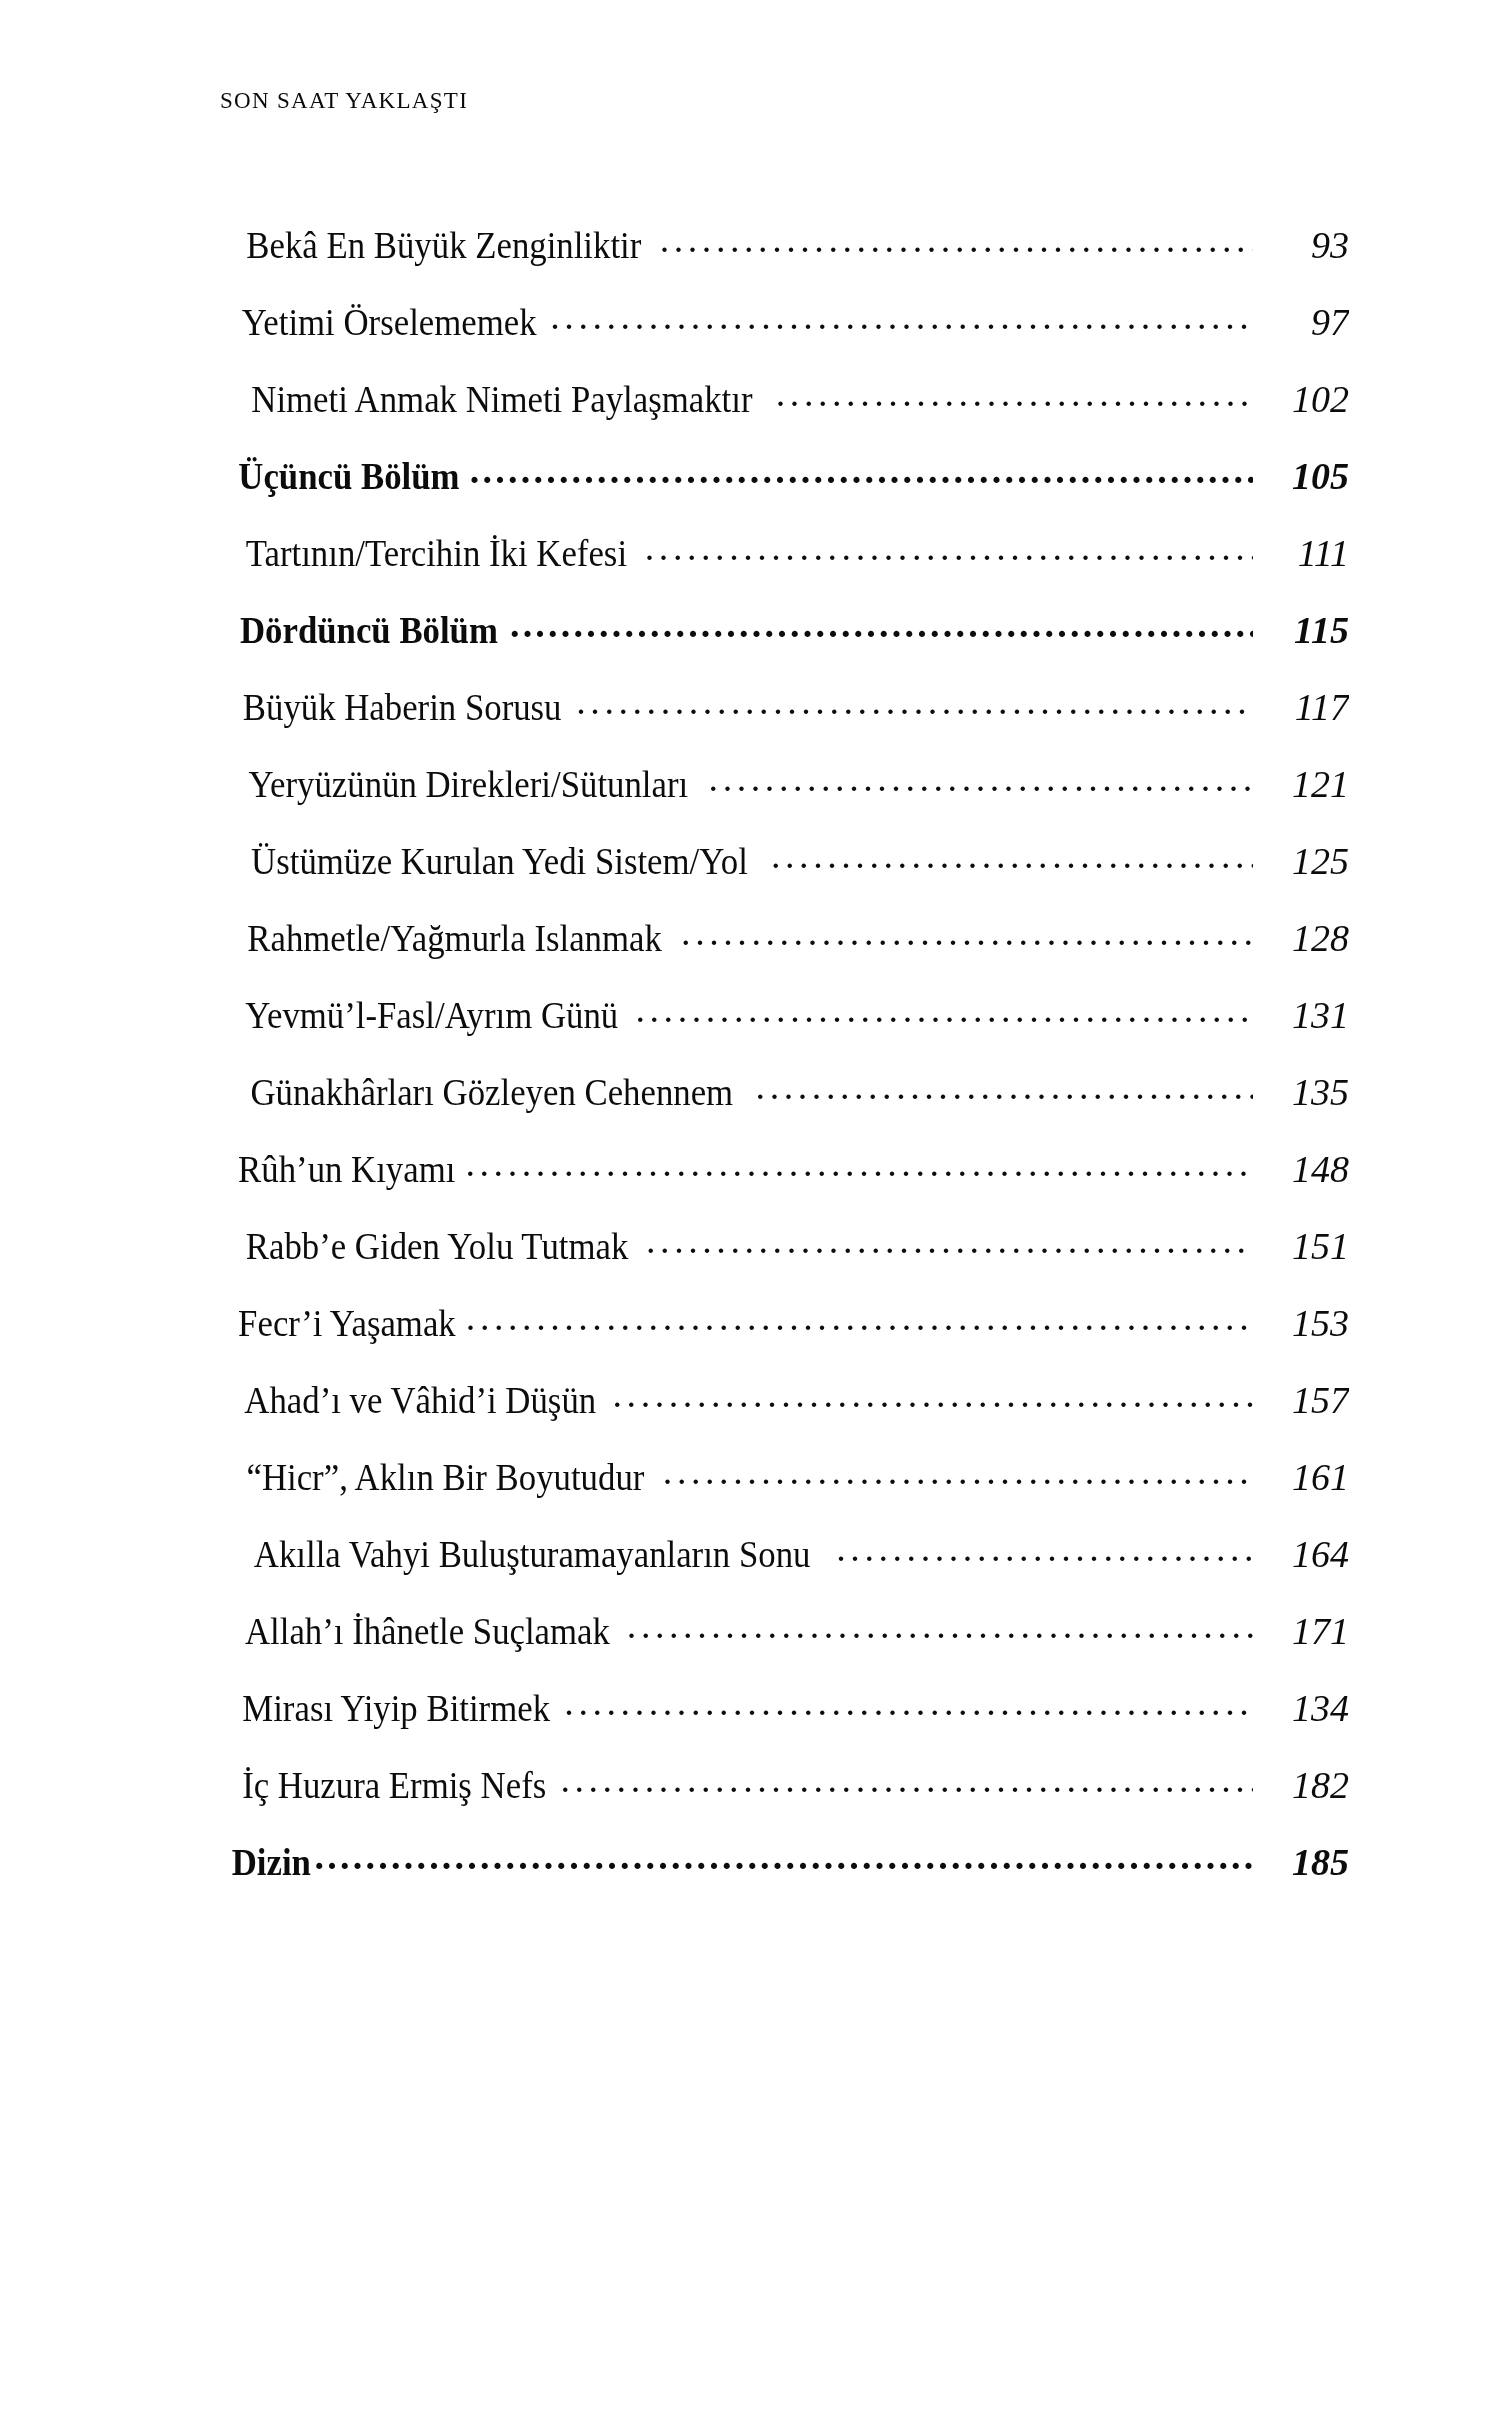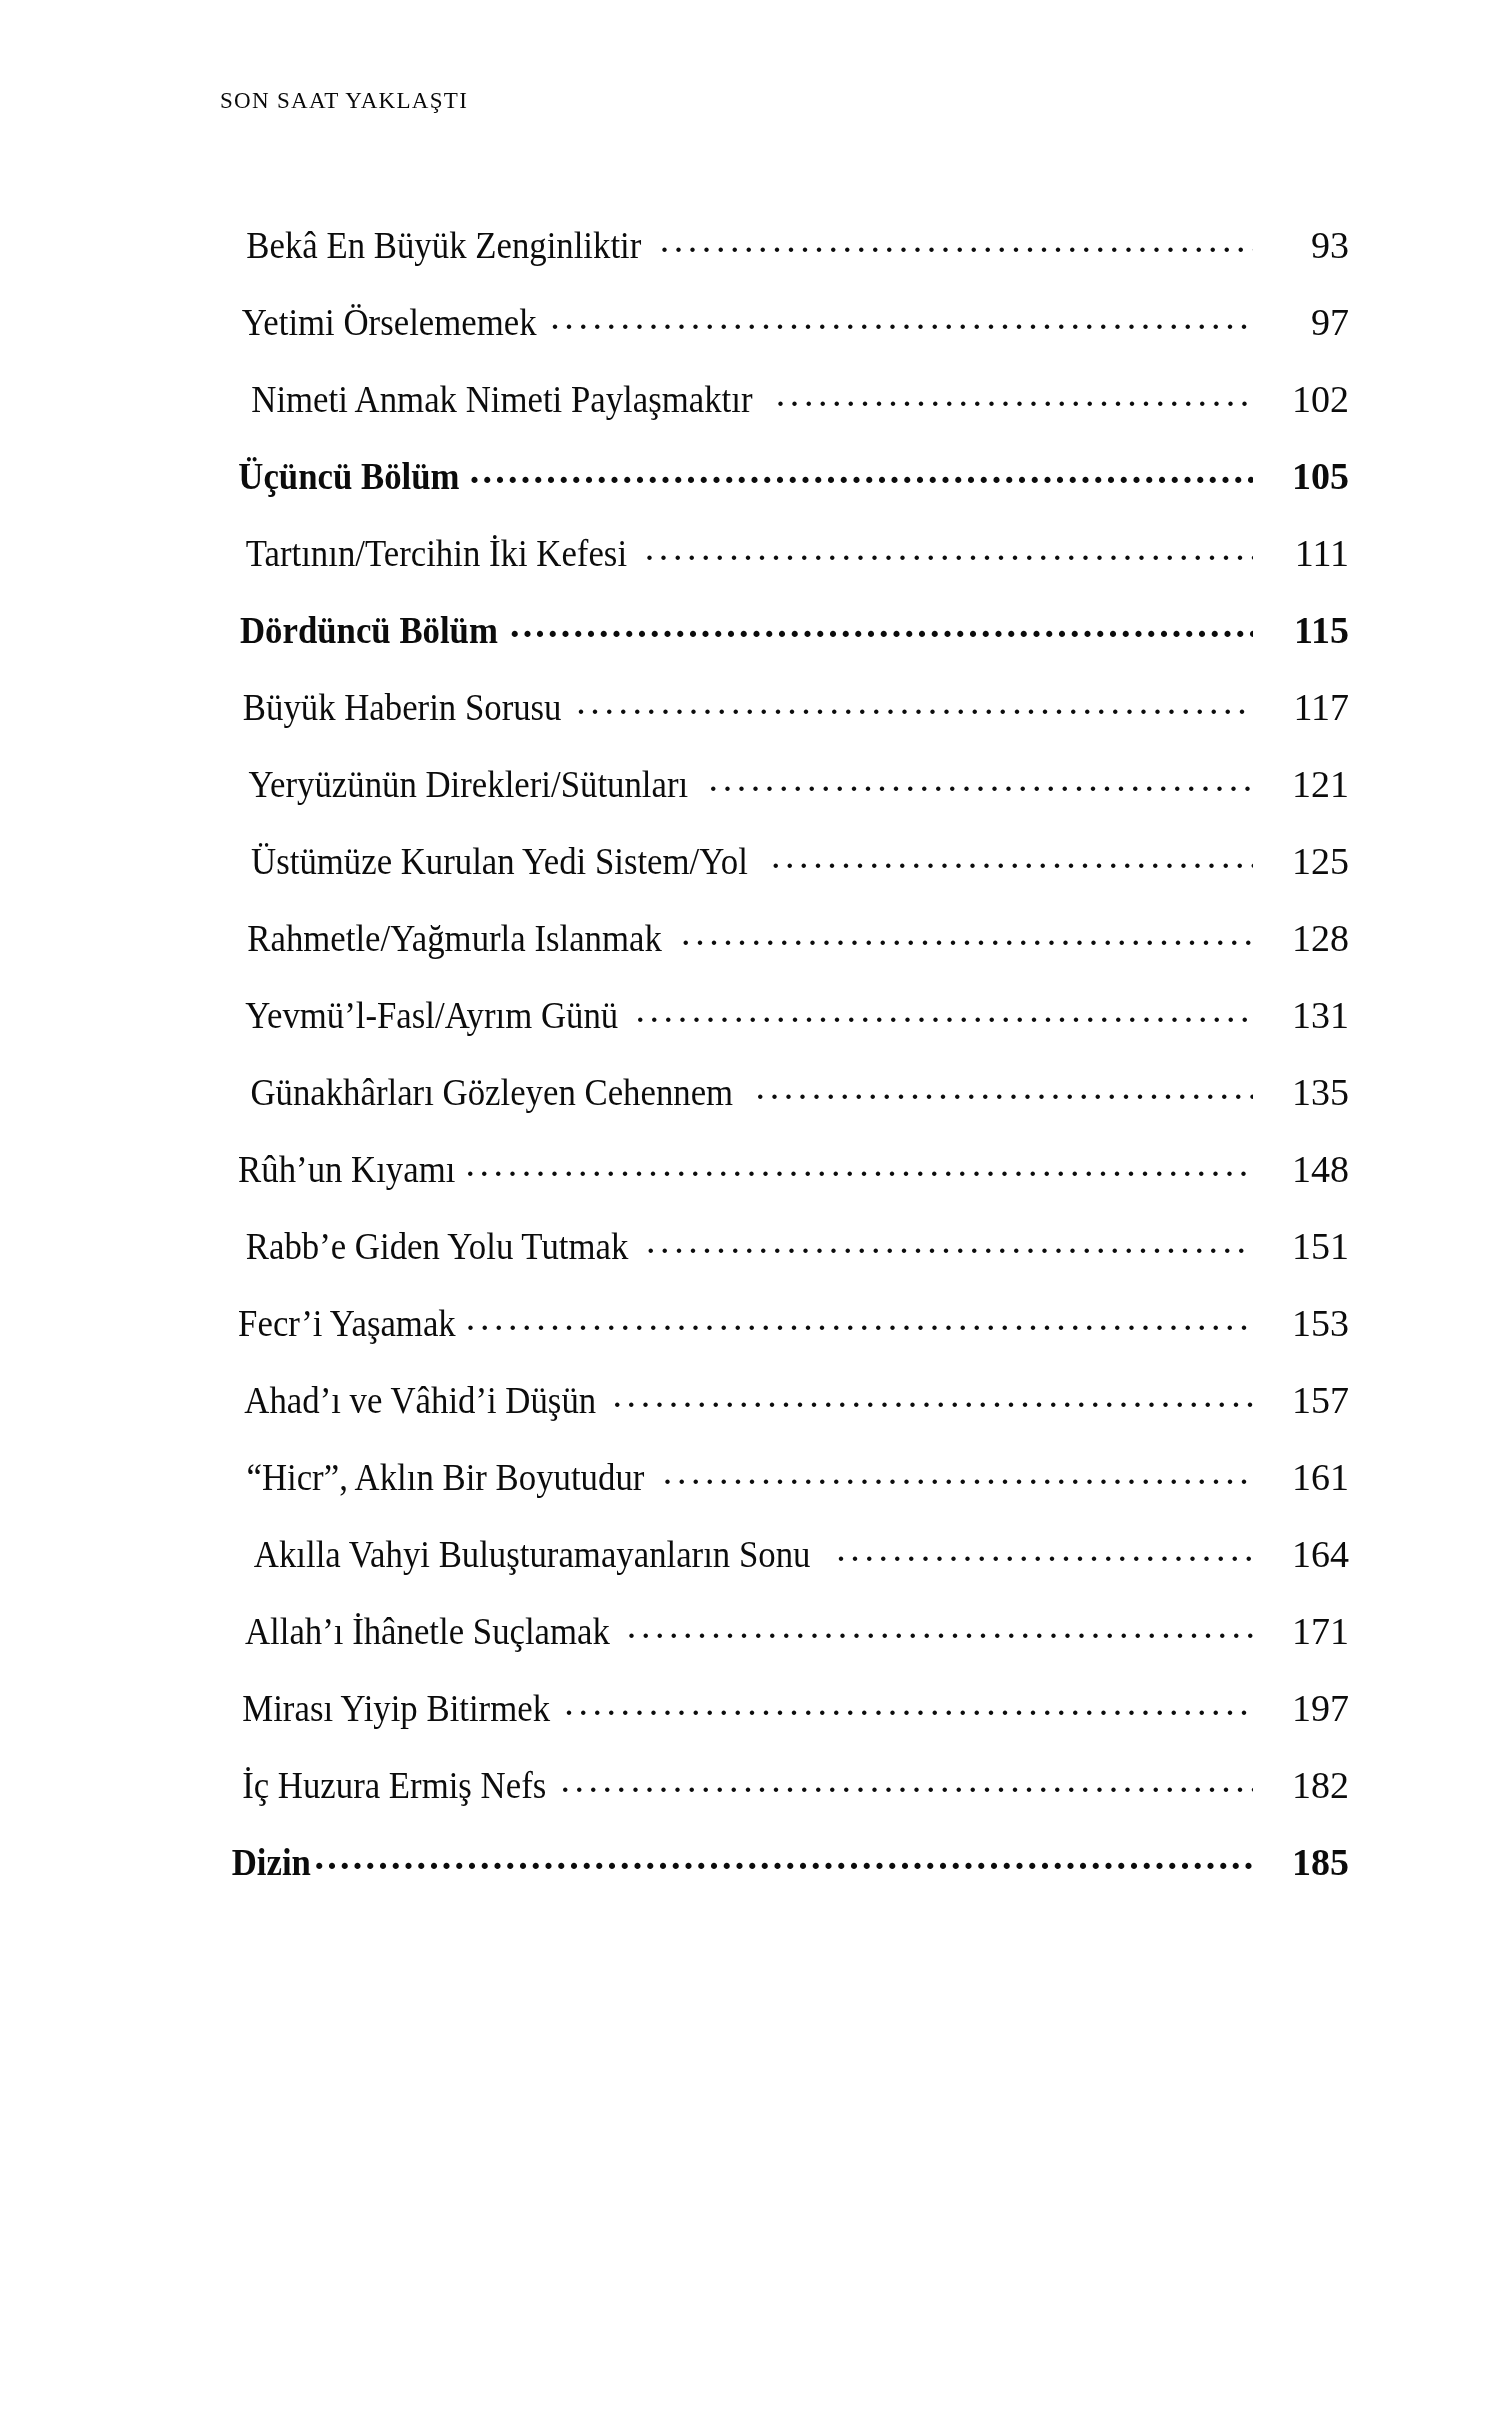--- a/index.html
+++ b/index.html
@@ -86,20 +86,21 @@
     line-height: 1em;
     color: #0c0c0c;
   }
 
   .toc-page {
     flex: 0 0 auto;
     text-align: right;
     min-width: 83px;
     padding-left: 13.2px;
     font-variant-numeric: lining-nums;
+    font-style: italic;
   }
 
   
   .toc-entry.is-bold .toc-title,
   .toc-entry.is-bold .toc-page {
     font-weight: 700;
   }
   .toc-entry.is-bold .toc-leader::before {
     font-weight: 700;
     letter-spacing: 0.085em;
@@ -204,21 +205,21 @@
         <span class="toc-page">164</span>
       </div>
       <div class="toc-entry">
         <span class="toc-title">Allah’ı İhânetle Suçlamak</span>
         <span class="toc-leader"></span>
         <span class="toc-page">171</span>
       </div>
       <div class="toc-entry">
         <span class="toc-title">Mirası Yiyip Bitirmek</span>
         <span class="toc-leader"></span>
-        <span class="toc-page">197</span>
+        <span class="toc-page">134</span>
       </div>
       <div class="toc-entry">
         <span class="toc-title">İç Huzura Ermiş Nefs</span>
         <span class="toc-leader"></span>
         <span class="toc-page">182</span>
       </div>
       <div class="toc-entry is-bold">
         <span class="toc-title">Dizin</span>
         <span class="toc-leader"></span>
         <span class="toc-page">185</span>

